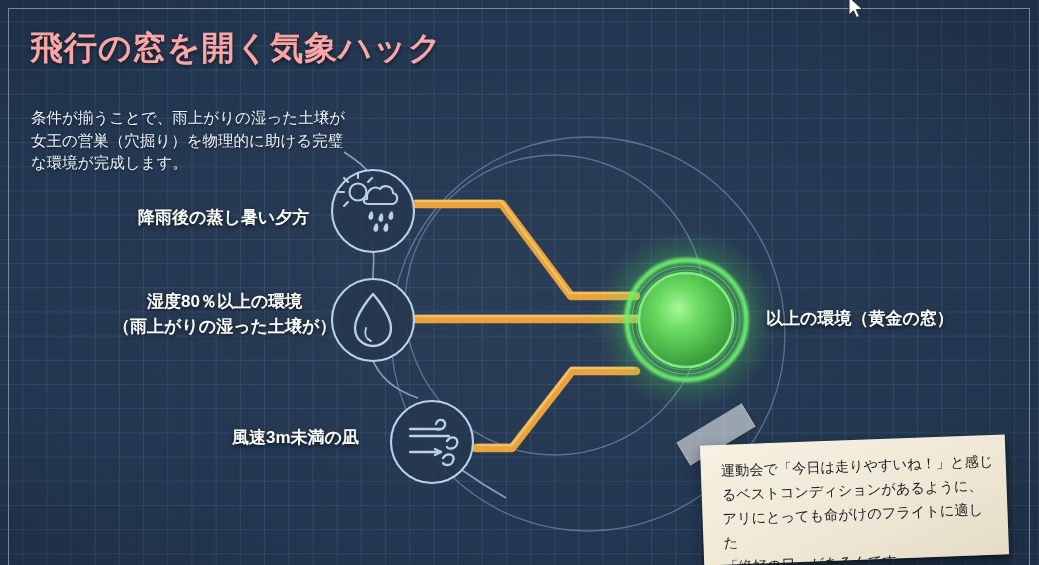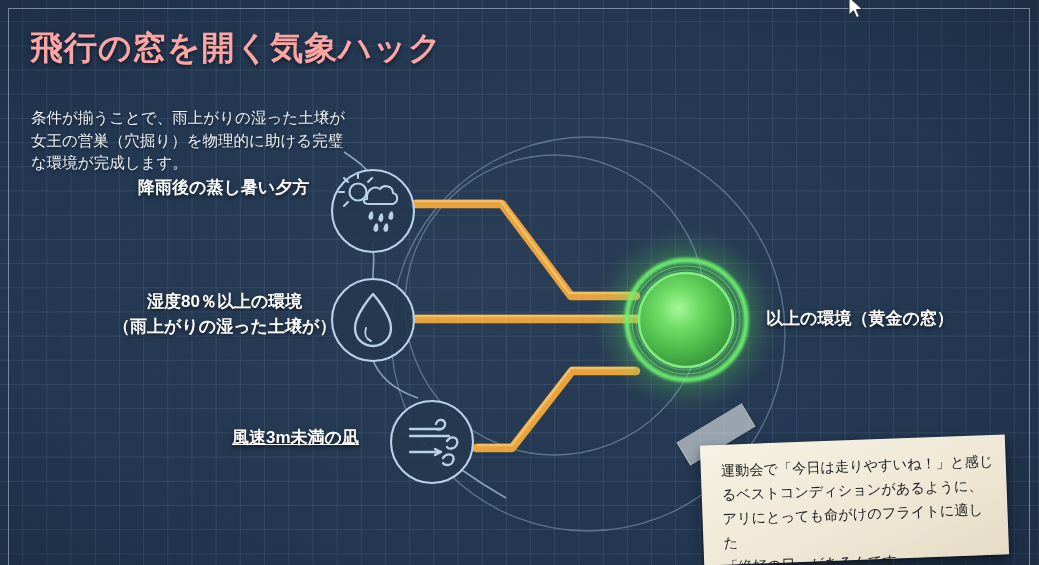--- a/index.html
+++ b/index.html
@@ -53,23 +53,23 @@
     text-shadow:0 1px 3px rgba(0,0,0,0.6);
     white-space:pre-line;
     margin-top:21px;
   }
   .node-label {
     position:absolute;
     font-size:17px; font-weight:bold; color:#ffffff;
     text-shadow:0 2px 4px rgba(0,0,0,0.65);
     line-height:25px; white-space:pre-line;
   }
-  #label-0 { left:122px; top:175px;padding-left:16px; }
+  #label-0 { left:122px; top:205px;padding-left:16px; }
   #label-1 { left:113px; top:289px; text-align:center; }
-  #label-2 { left:232px; top:425px;text-decoration:underline; }
+  #label-2 { left:232px; top:425px; }
   #label-goal { left:766px; top:306px; }
 
   
   #note {
     position:absolute; left:702px; top:440px;
     width:305px; height:120px;
     background:linear-gradient(157deg,#f6f1e2 0%,#efe8d6 55%,#e6dcc6 100%);
     transform:rotate(-2.1deg);
     box-shadow:0 6px 14px rgba(0,0,0,0.45), 0 1px 2px rgba(0,0,0,0.3);
   }

